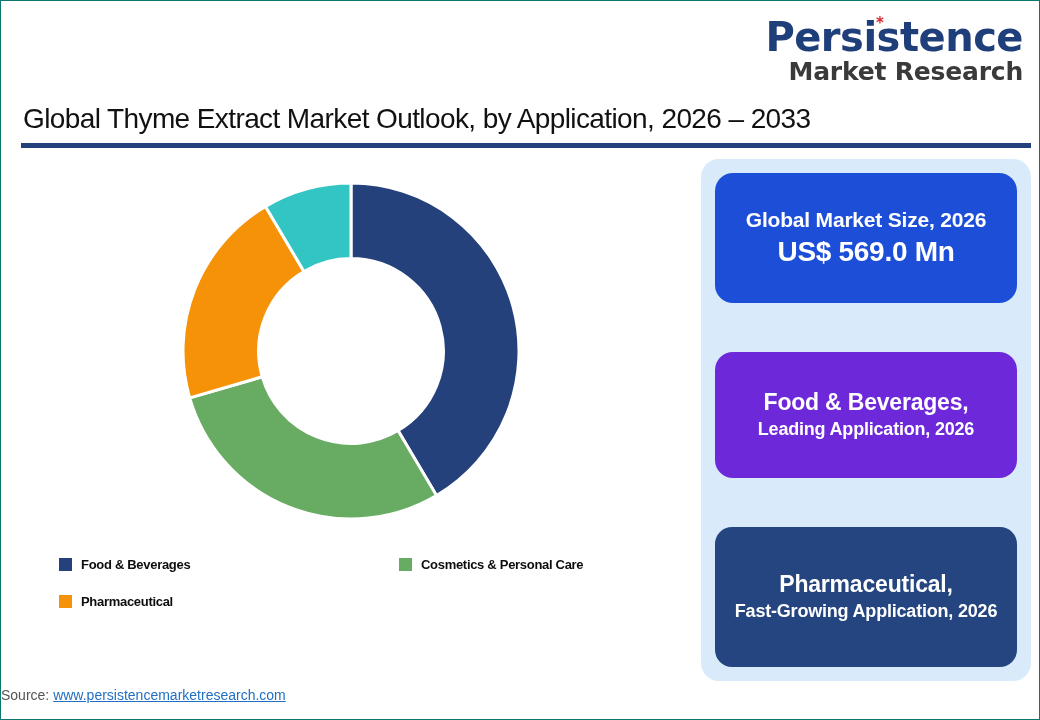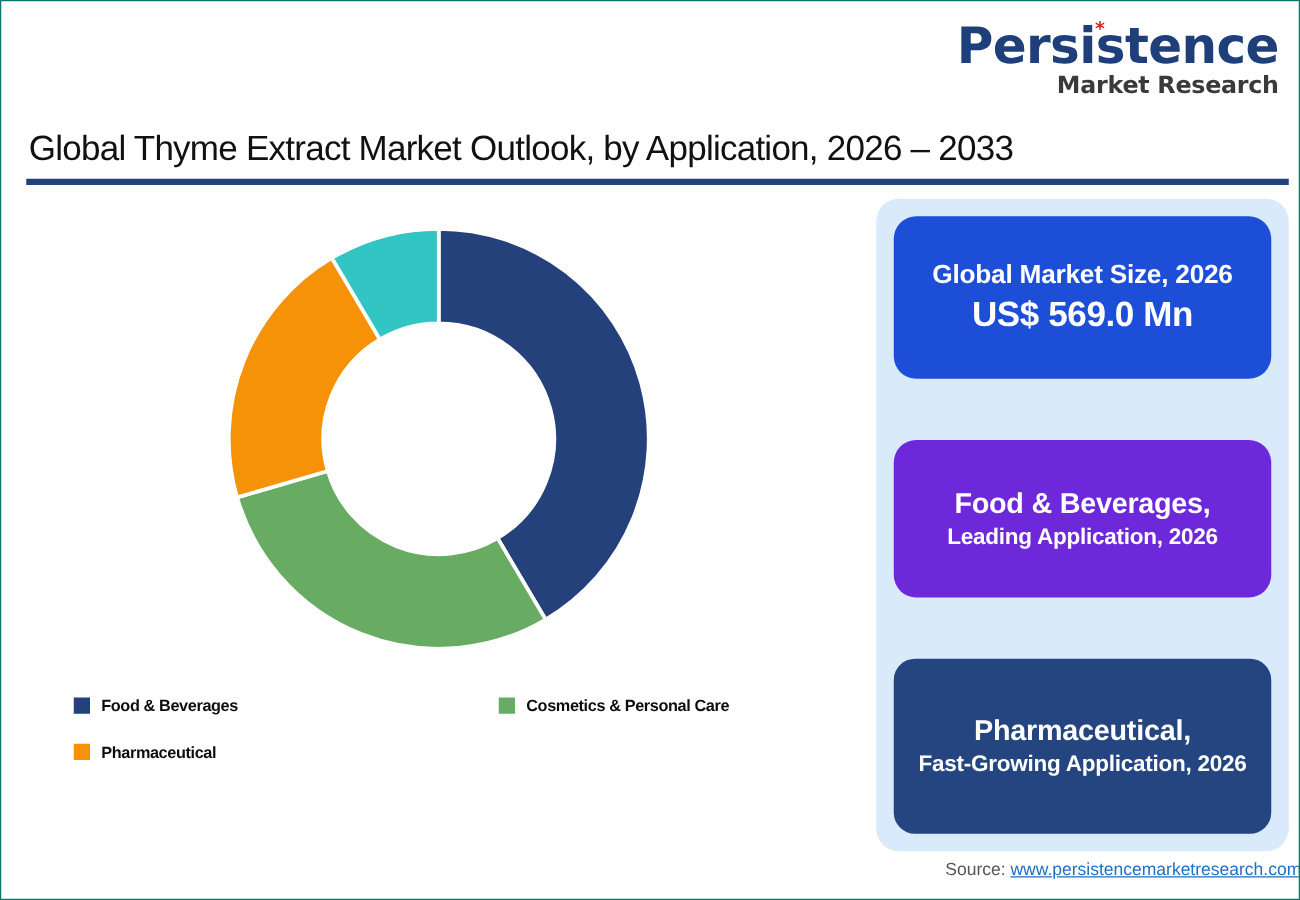--- a/index.html
+++ b/index.html
@@ -45,21 +45,21 @@
     height: 11px;
     color: #d8262c;
     font-size: 15px;
     line-height: 11px;
     font-weight: 700;
   }
   #logo-sub {
     display: block;
     margin-top: 2px;
     font-family: "DejaVu Sans", sans-serif;
-    font-size: 19px;
+    font-size: 25px;
     font-weight: 700;
     color: #3a3a3a;
     letter-spacing: -0.2px;
   }
 
   
   #title {
     position: absolute;
     top: 102px;
     left: 22px;
@@ -171,21 +171,21 @@
     letter-spacing: -0.2px;
     line-height: 1.3;
   }
 
   
   #source {
     position: absolute;
     top: 686px;
     left: 0;
     width: 1040px;
-    text-align: right;
+    text-align: left;
     font-size: 14px;
     color: #555555;
   }
   #source-link {
     color: #1f6fc4;
     text-decoration: underline;
   }
 </style>
 </head>
 <body>

